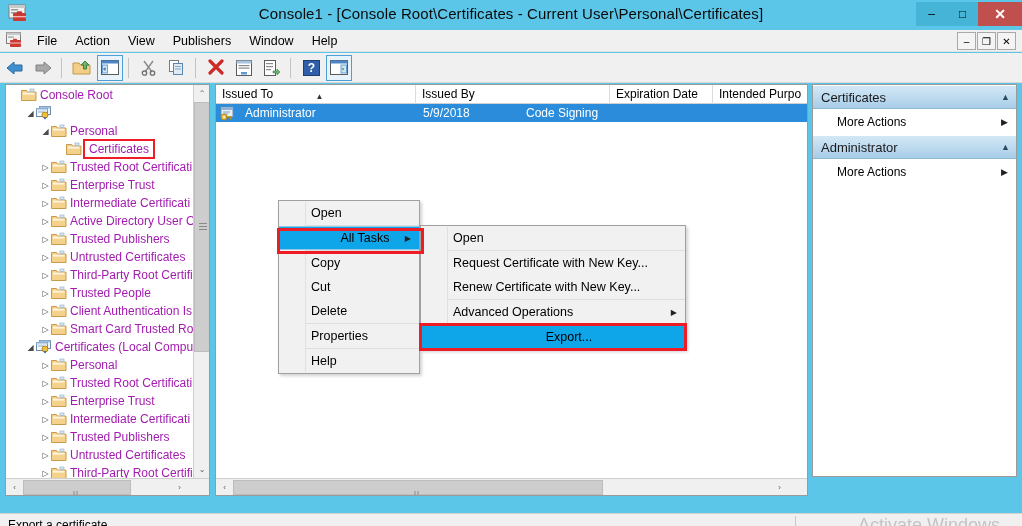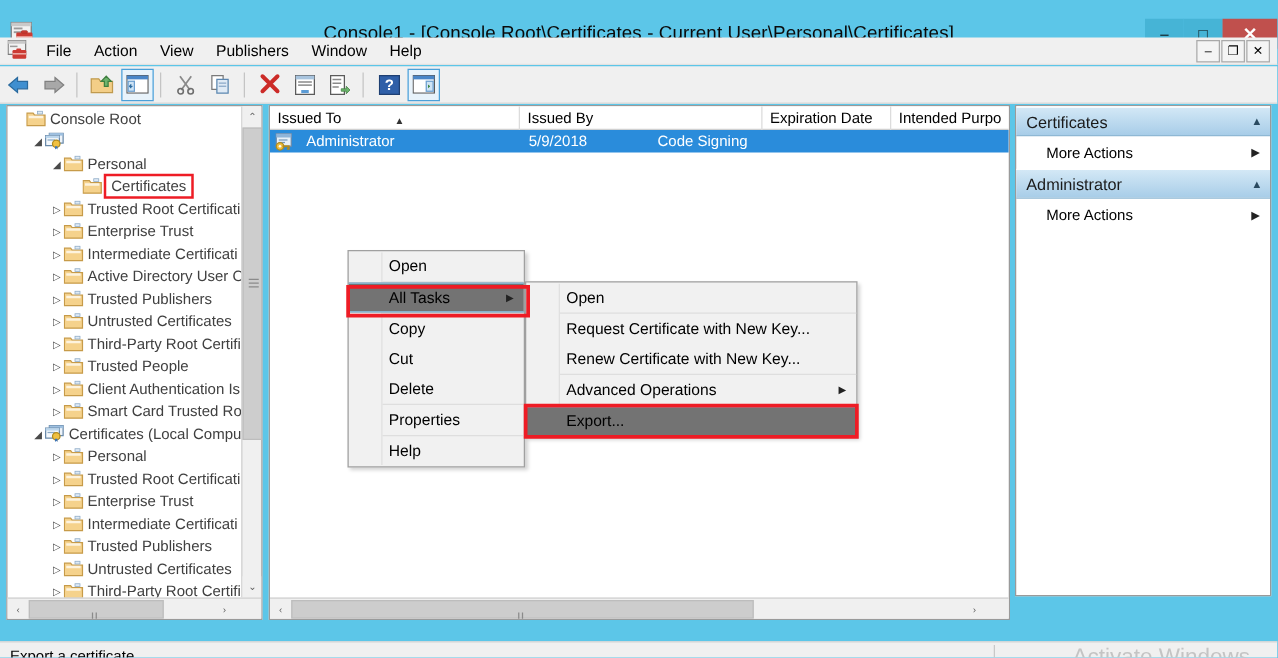--- a/index.html
+++ b/index.html
@@ -4,21 +4,21 @@
 <style>
   * { box-sizing: border-box; margin:0; padding:0; }
   html, body {
     width:1022px; height:526px; overflow:hidden;
     font-family:"Liberation Sans", sans-serif;
     background:#5cc6e8;
   }
   #app { position:relative; width:1022px; height:526px; background:#5cc6e8; }
 
   
-  .titlebar { position:absolute; left:0; top:13px; width:1022px; height:28px; background:#5cc6e8; }
+  .titlebar { position:absolute; left:0; top:0; width:1022px; height:28px; background:#5cc6e8; }
   .tb-icon { position:absolute; left:8px; top:4px; width:22px; height:20px; }
   .tb-title {
     position:absolute; left:0; top:0; width:1022px; height:28px; line-height:28px;
     text-align:center; font-size:15px; color:#0a0a0a; letter-spacing:.1px;
   }
   .winbtns { position:absolute; right:0; top:2px; height:24px; display:flex; }
   .winbtn { width:31px; height:24px; display:flex; align-items:center; justify-content:center;
             background:#46b4d6; color:#0a0a0a; font-size:12px; }
   .winbtn.close { background:#c0504d; width:44px; color:#fff; font-weight:bold; font-size:14px; }
 
@@ -43,21 +43,21 @@
   .workspace { position:absolute; left:0; top:84px; width:1022px; height:412px; }
 
   
   .treepanel { position:absolute; left:5px; top:0; width:205px; height:412px;
                background:#fff; border:1px solid #9a9a9a; overflow:hidden; }
   .tree { position:absolute; left:0; top:1px; width:188px; }
   .trow { height:18px; display:flex; align-items:center; white-space:nowrap; position:relative; }
   .tgl { width:11px; height:18px; display:flex; align-items:center; justify-content:center;
          font-size:8px; color:#4a4a4a; flex:0 0 11px; }
   .ticon { width:16px; height:14px; margin-right:3px; flex:0 0 16px; position:relative; }
-  .tlabel { font-size:12px; color:#404040; }
+  .tlabel { font-size:12px; color:#a21caf; }
 
   .tscroll-v { position:absolute; right:0; top:0; width:16px; height:393px; background:#f0f0f0;
                border-left:1px solid #cfcfcf; }
   .sb-arrow { width:16px; height:17px; background:#f0f0f0; display:flex; align-items:center;
               justify-content:center; font-size:8px; color:#606060; }
   .sb-thumb { position:absolute; left:0; width:16px; background:#cdcdcd; border:1px solid #bdbdbd; }
   .sb-grip { position:absolute; left:4px; width:8px; height:7px; }
   .sb-grip i { display:block; height:1px; background:#8a8a8a; margin-bottom:2px; }
   .tscroll-h { position:absolute; left:0; bottom:0; width:204px; height:17px; background:#f0f0f0;
                border-top:1px solid #cfcfcf; display:flex; align-items:center; }
@@ -96,21 +96,21 @@
 
   
   .ctxmenu { position:absolute; background:#f1f1f1; border:1px solid #a0a0a0;
              box-shadow:2px 2px 3px rgba(0,0,0,.18); }
   .ctx-gutter { position:absolute; left:1px; top:1px; bottom:1px; width:26px;
                 background:#f1f1f1; border-right:1px solid #e0e0e0; }
   .ctxitem { position:relative; height:24px; display:flex; align-items:center;
              padding-left:32px; font-size:12.5px; color:#000; white-space:nowrap; }
   .ctxitem .arrow { position:absolute; right:8px; top:50%; transform:translateY(-50%);
                     font-size:8px; color:#222; }
-  .ctxitem.sel { background:#737373; border-top:1px solid #8fc8ea; border-bottom:1px solid #8fc8ea; }
+  .ctxitem.sel { background:#0ea5e9; border-top:1px solid #8fc8ea; border-bottom:1px solid #8fc8ea;justify-content:center; }
   .ctxsep { height:1px; background:#dedede; margin-left:27px; }
 
   .menu1 { left:278px; top:116px; width:142px; }
   .menu2 { left:420px; top:141px; width:266px; }
 
   .redbox { position:absolute; border:3px solid #ee1c25; pointer-events:none; }
 
   
   .statusbar { position:absolute; left:0; top:497px; width:1022px; height:23px;
                background:#f0f0f0; border-top:1px solid #d4d4d4;margin-top:16px; }

